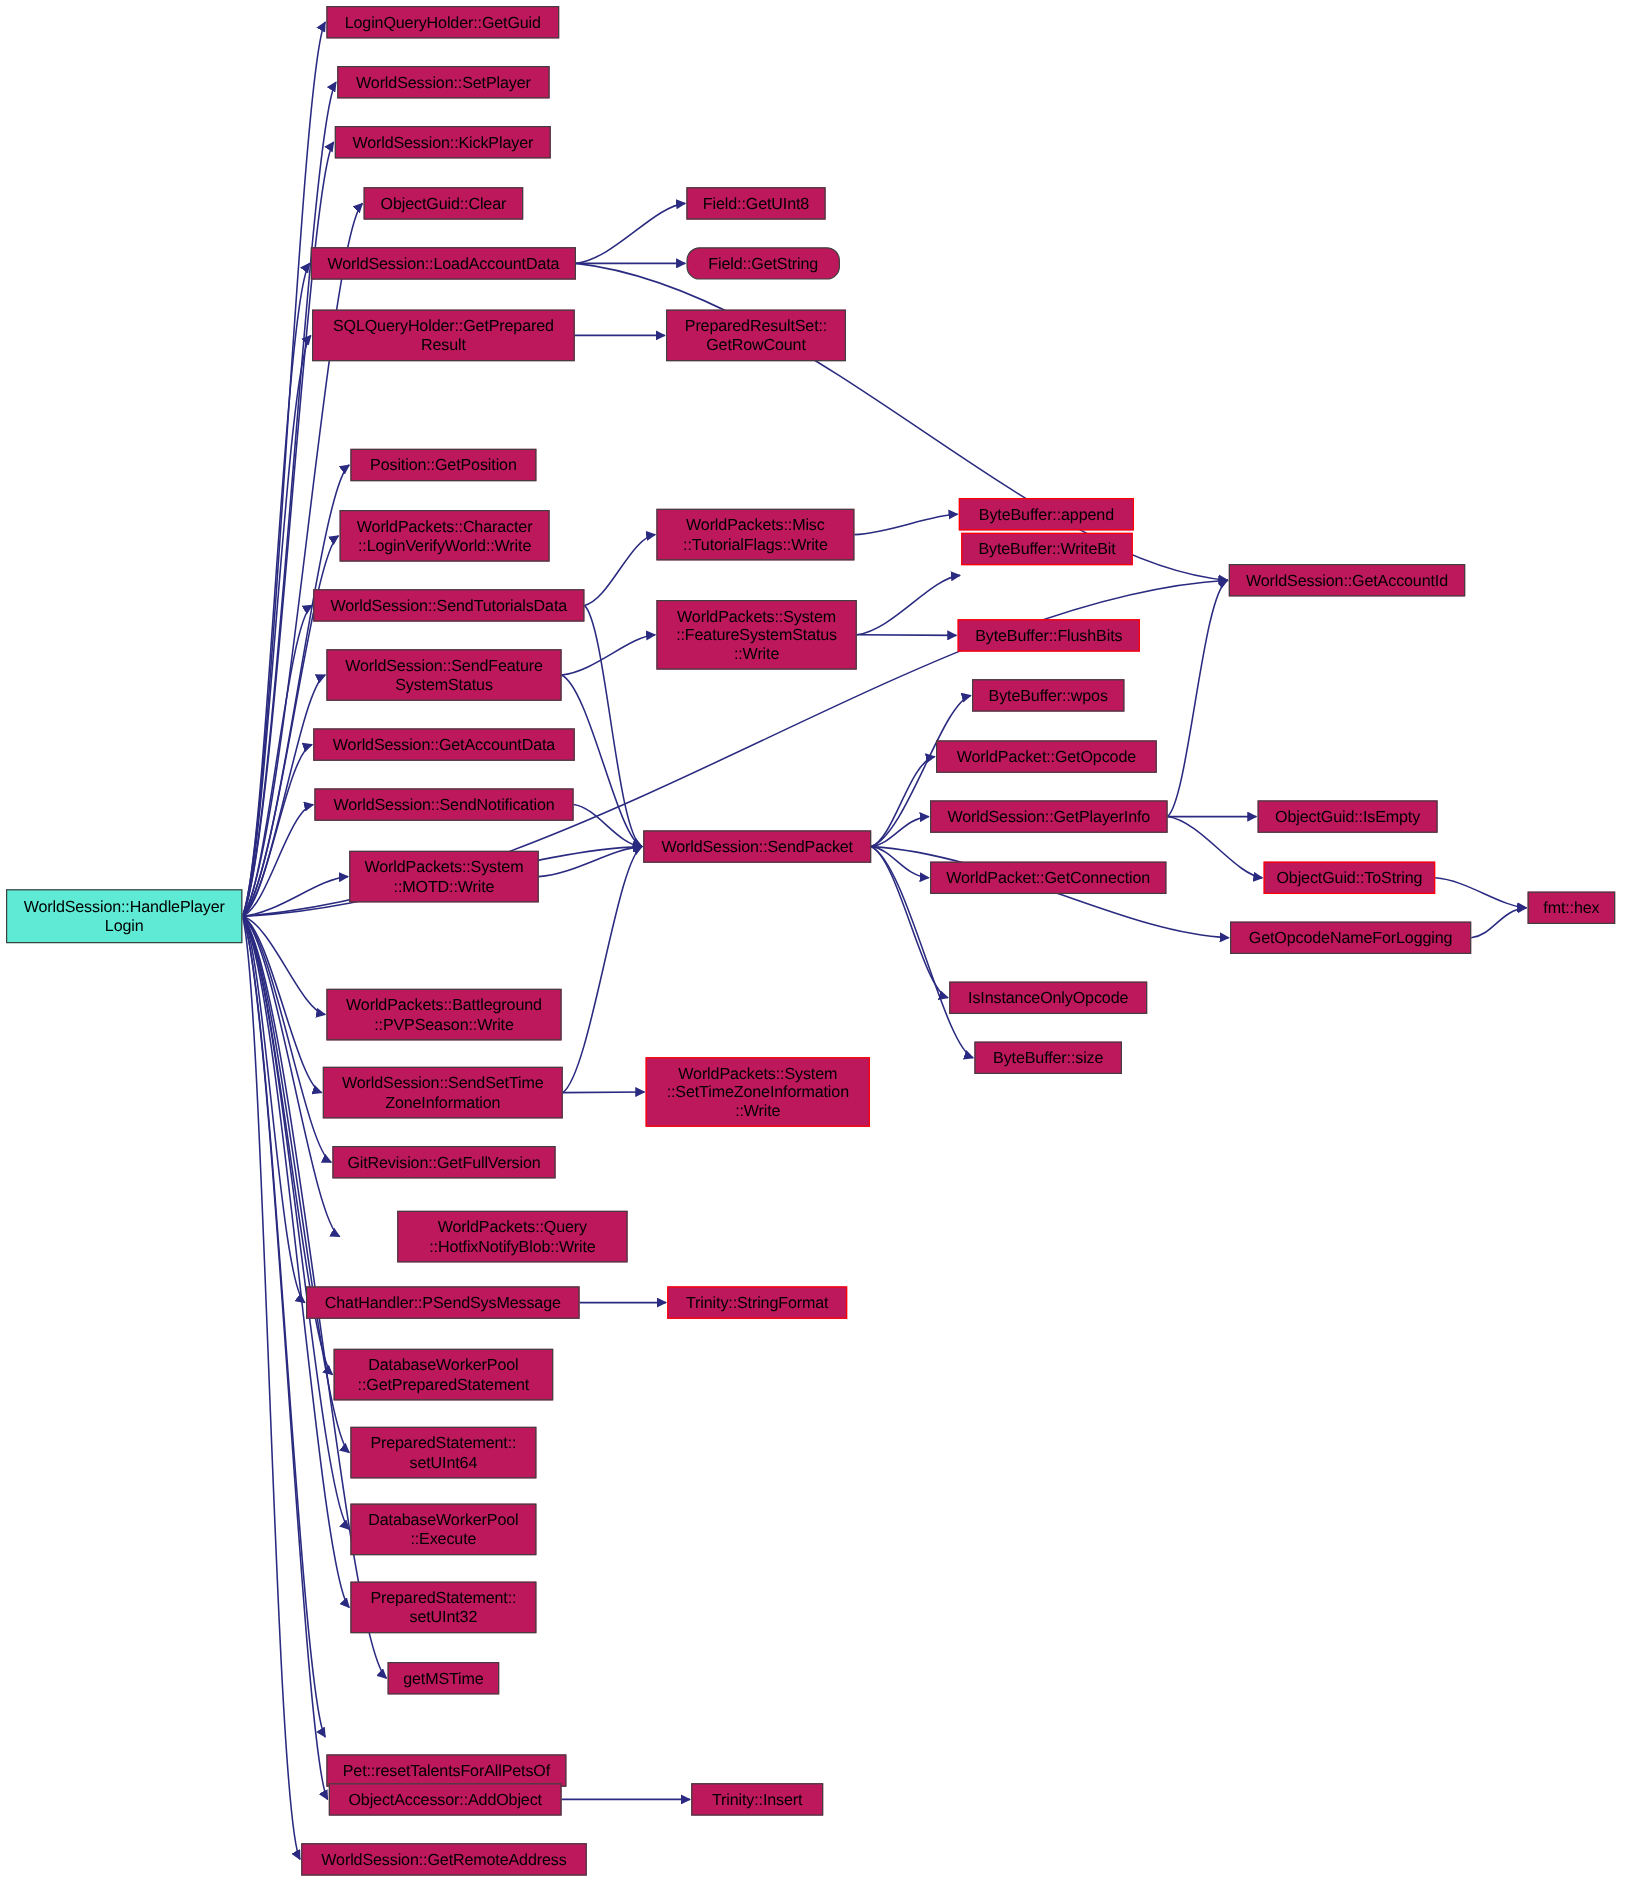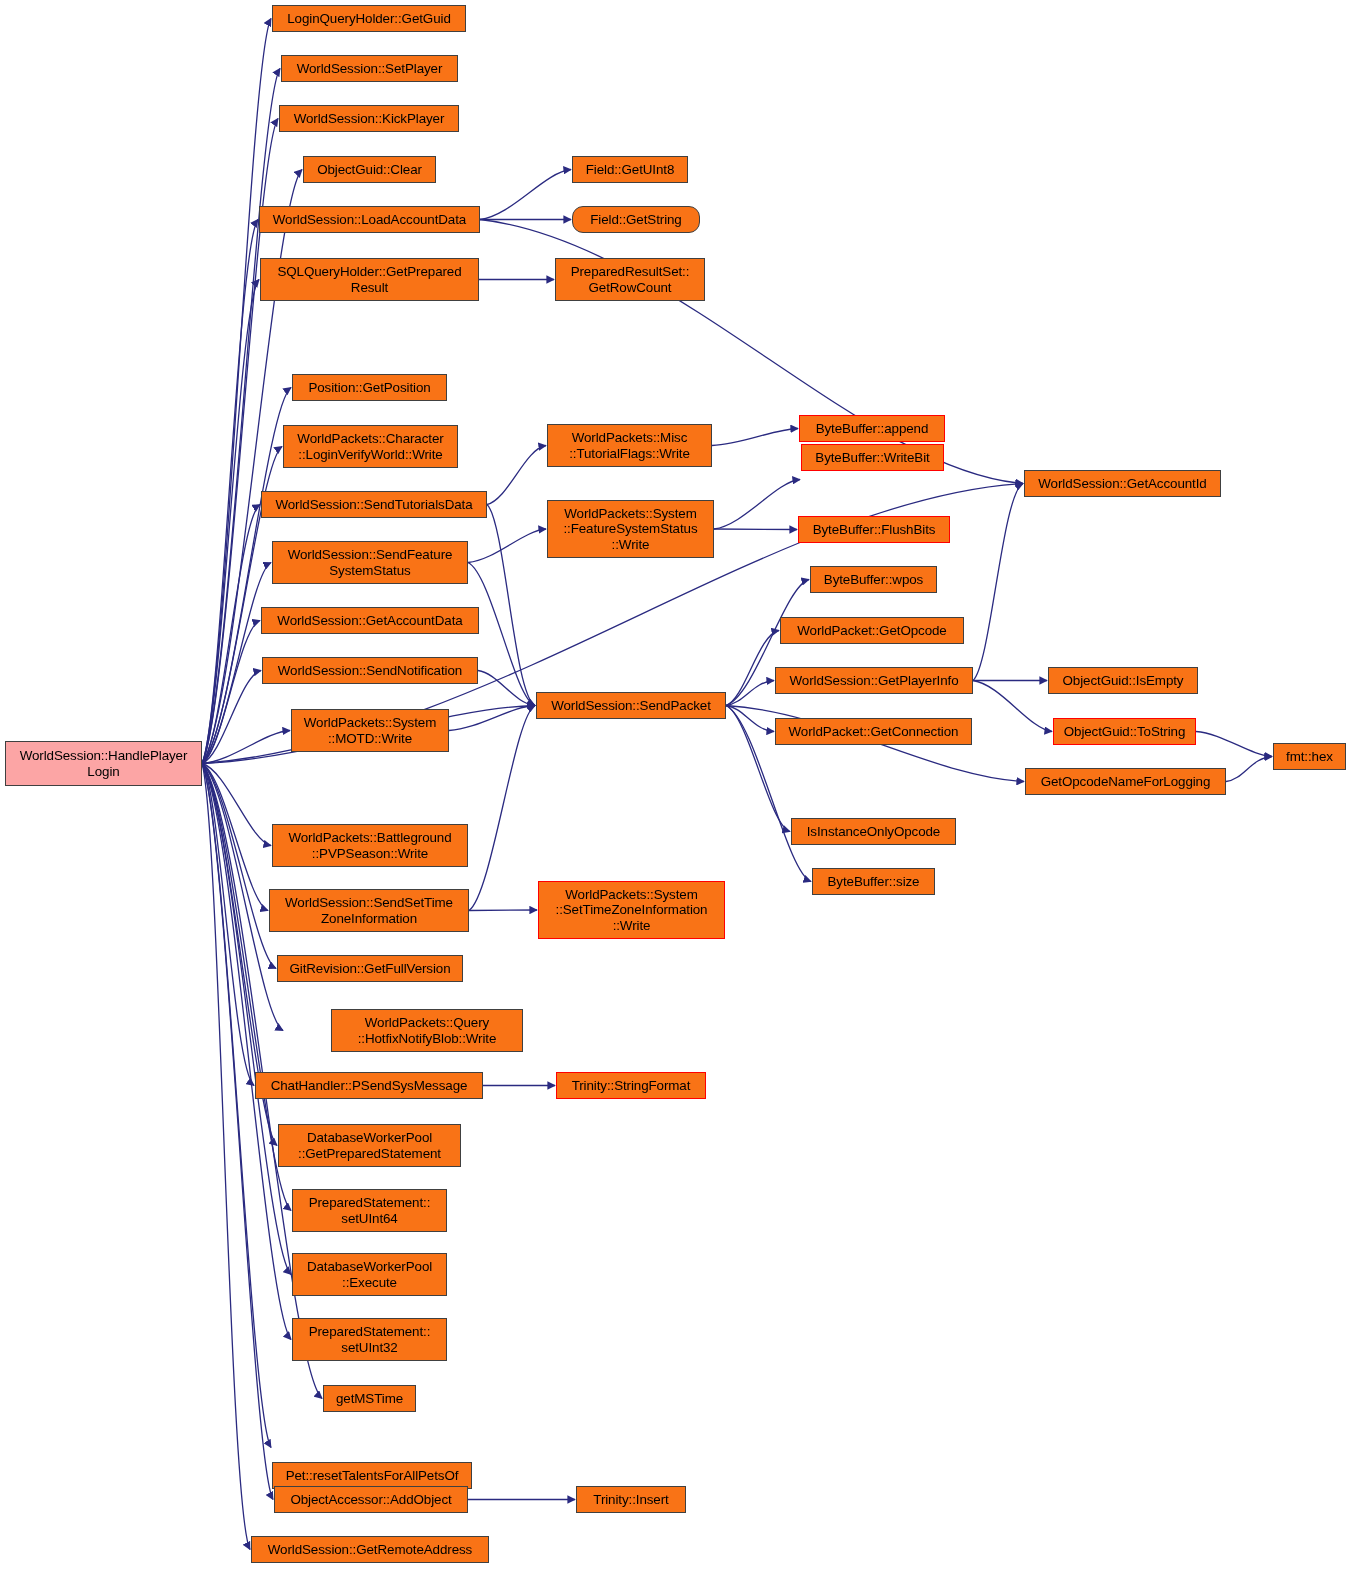--- a/index.html
+++ b/index.html
@@ -23,31 +23,31 @@
     height: 1576px;
     pointer-events: none;
   }
   .node {
     position: absolute;
     box-sizing: border-box;
     display: flex;
     align-items: center;
     justify-content: center;
     text-align: center;
-    background: #f97316;
+    background: #be185d;
     border: 1px solid #404040;
     color: #000000;
     font-size: 13.4px;
     line-height: 15.5px;
     letter-spacing: -0.1px;
     white-space: pre-line;
     padding: 0 4px;
   }
   .node.root {
-    background: #fca5a5;
+    background: #5eead4;
     border: 1px solid #404040;
   }
   .node.hot {
     border: 1px solid #ff0000;
     color: #000000;
   }
 </style>
 </head>
 <body>
 

